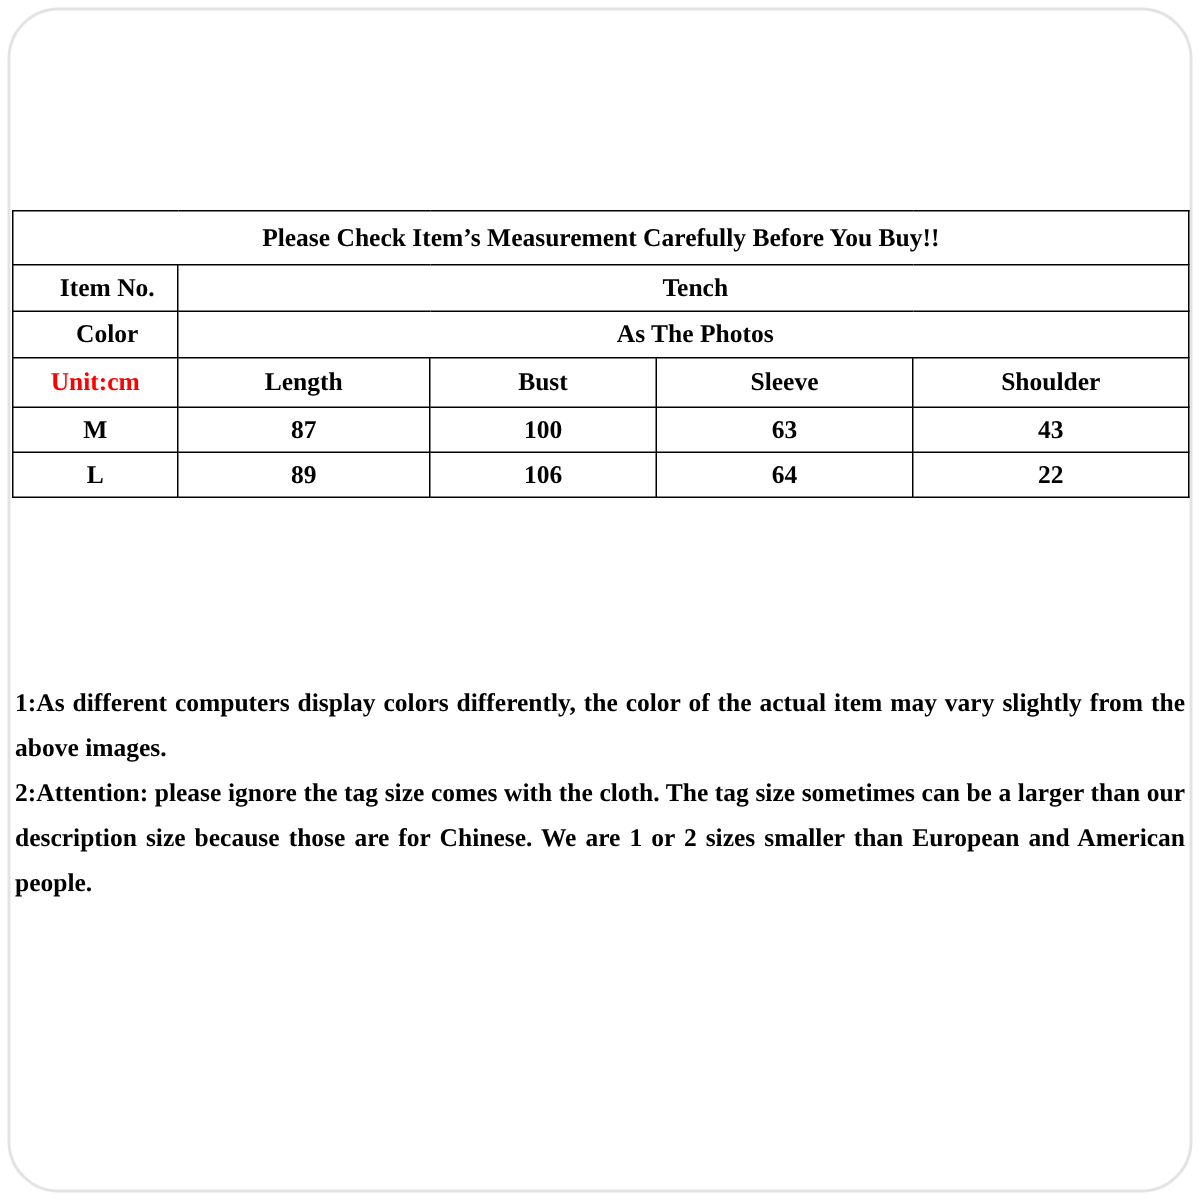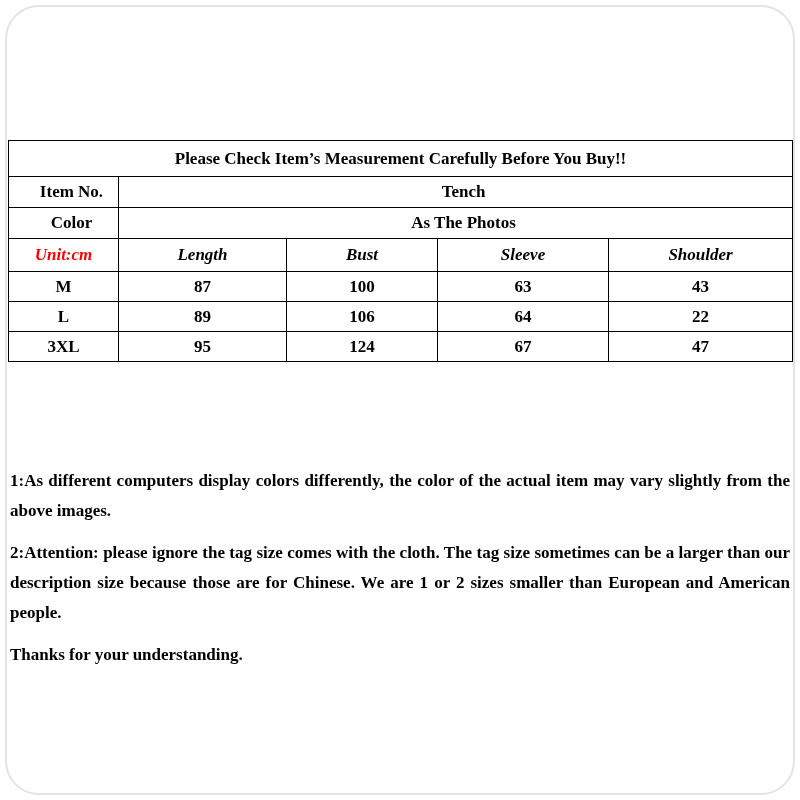--- a/index.html
+++ b/index.html
@@ -33,33 +33,33 @@
     border: 1px solid #000;
     text-align: center;
     vertical-align: middle;
     font-weight: bold;
     font-size: 17px;
     padding: 0;
     overflow: hidden;
   }
   td.title-cell { font-size: 19px; height: 36px; margin-left: 28px; }
   tr.info-row td { height: 31px; padding-left: 16px; }
-  tr.head-row td { height: 33px; font-style: italic; }
+  tr.head-row td { height: 33px; }
   tr.data-row td { height: 30px; }
   td.unit-cell { color: #fe0000; }
   td.size-list-cell { word-spacing: 10px; }
   .notes {
     position: absolute;
     top: 454px; left: 10px;
     width: 780px;
     font-weight: bold;
     font-size: 17px;
     line-height: 30px;
   }
-  .notes p { text-align: justify; margin-top: 12px; }
+  .notes p { text-align: justify; }
 </style>
 </head>
 <body>
 
 <div class="page">
   <div class="frame"></div>
 
   <table class="size-chart">
     <colgroup>
       <col style="width:110px">
@@ -103,28 +103,20 @@
       <tr class="data-row">
         <td>L</td>
         <td>89</td>
         <td>106</td>
         <td>64</td>
         <td>22</td>
       </tr>
 
 
 
-      <tr class="data-row">
-        <td>3XL</td>
-        <td>95</td>
-        <td>124</td>
-        <td>67</td>
-        <td>47</td>
-      </tr>
     </tbody>
   </table>
 
   <div class="notes">
     <p>1:As different computers display colors differently, the color of the actual item may vary slightly from the above images.</p>
     <p>2:Attention: please ignore the tag size comes with the cloth. The tag size sometimes can be a larger than our description size because those are for Chinese. We are 1 or 2 sizes smaller than European and American people.</p>
-    <p>Thanks for your understanding.</p>
   </div>
 </div>
 
 </body></html>

